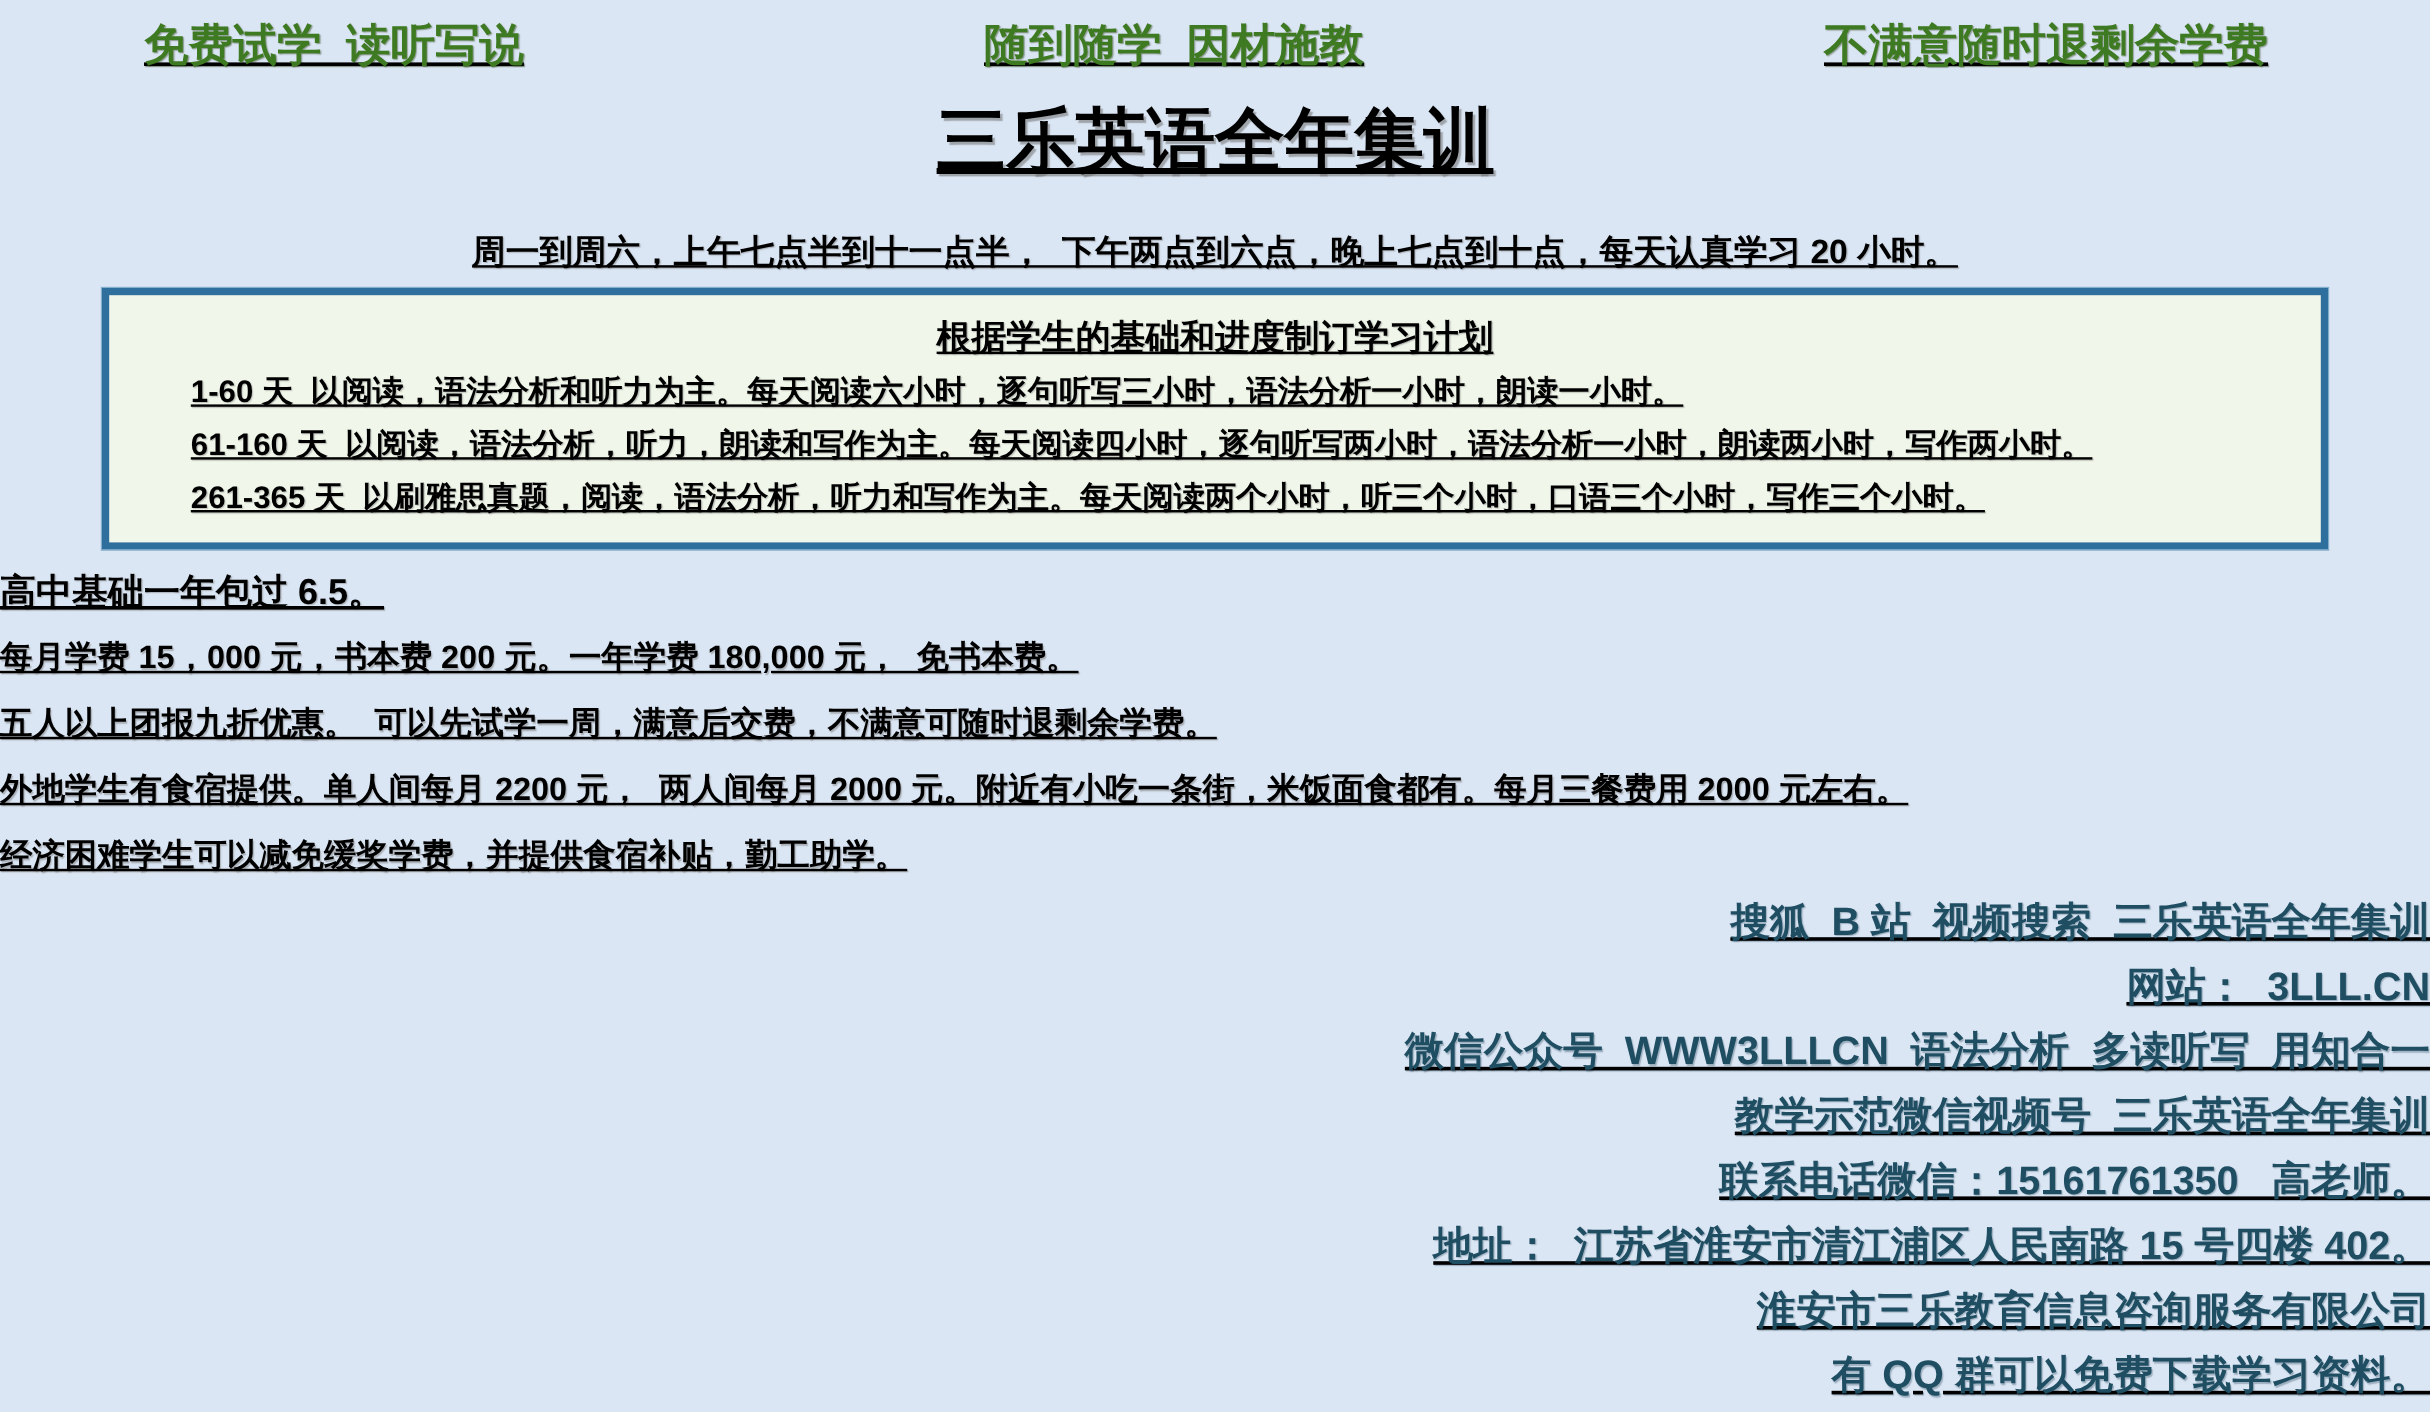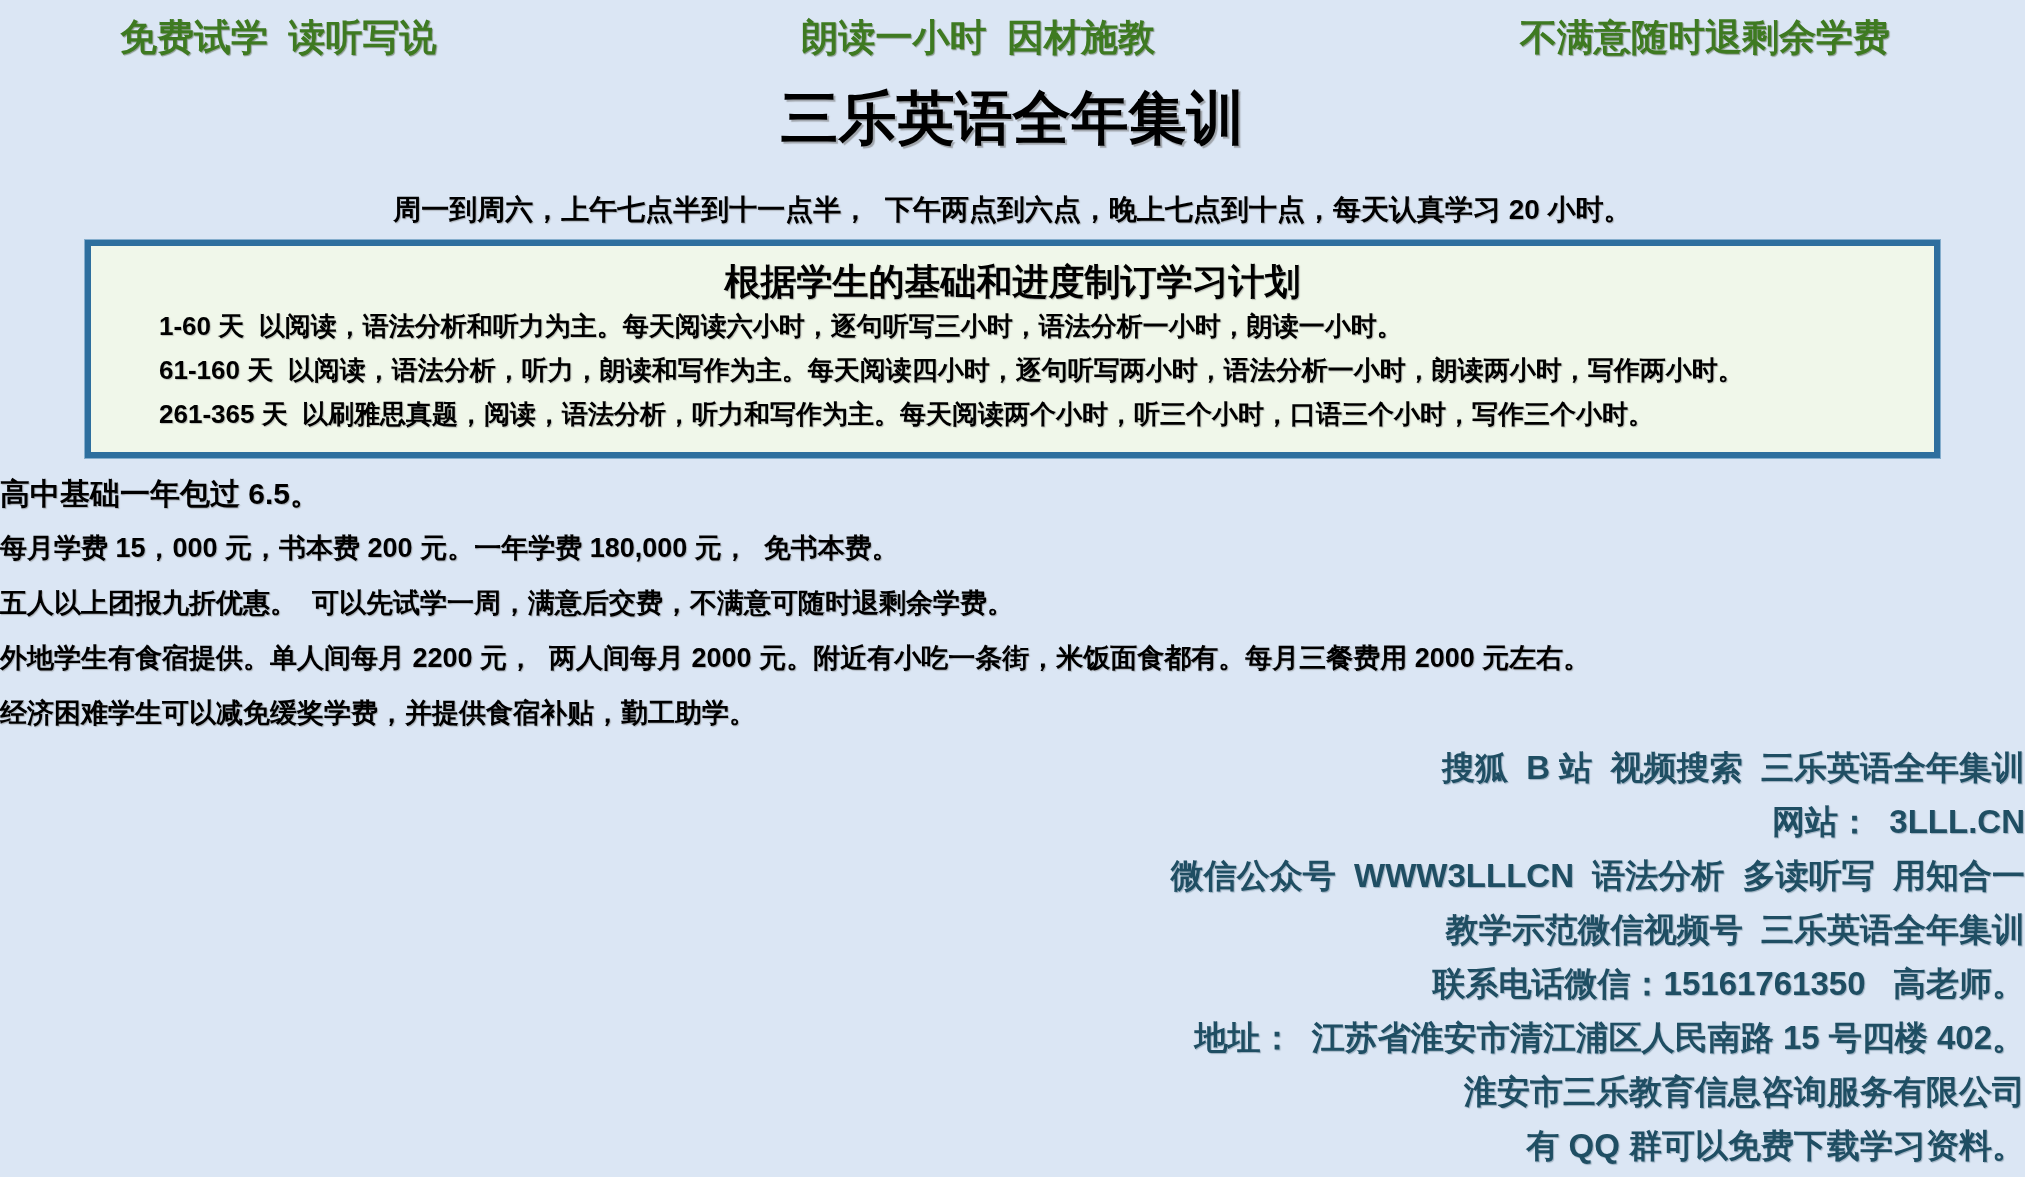--- a/index.html
+++ b/index.html
@@ -7,20 +7,21 @@
     font-family: "Liberation Sans", "DejaVu Sans", sans-serif;
     font-weight: bold;
     background: #dbe6f4;
   }
   .page {
     position: relative;
     width: 2025px;
     height: 1177px;
     background: #dbe6f4;
     overflow: hidden;
+    text-decoration: underline;
   }
   [data-bind] { white-space: pre-wrap; }
 
   
   .top-row {
     display: flex;
     justify-content: space-between;
     align-items: flex-start;
     padding: 16px 135px 0 120px;
   }
@@ -56,21 +57,21 @@
     box-sizing: border-box;
     width: 1855px;
     margin: 12px auto 0 auto;
     border: 6px solid #2e6f9e;
     outline: 1px solid #85aecd;
     background: #f0f7ea;
     padding: 14px 30px 16px 68px;
   }
   .plan-title {
     text-align: center;
-    font-size: 36px;
+    font-size: 29px;
     line-height: 44px;
     color: #000;
     margin-right: 38px;
     text-shadow: 1px 1px 1px rgba(120,120,120,0.5);
   }
   .plan-item {
     font-size: 26px;
     line-height: 44px;
     color: #000;
     text-shadow: 1px 1px 1px rgba(120,120,120,0.45);
@@ -97,21 +98,21 @@
     text-shadow: 1px 1px 1px rgba(60,90,110,0.4);
   }
 </style>
 </head>
 <body>
 
 <div class="page">
 
   <div class="top-row">
     <div class="slogan" data-bind="header.slogan_left">免费试学  读听写说</div>
-    <div class="slogan" data-bind="header.slogan_center">朗读一小时  因材施教</div>
+    <div class="slogan" data-bind="header.slogan_center">随到随学  因材施教</div>
     <div class="slogan" data-bind="header.slogan_right">不满意随时退剩余学费</div>
   </div>
 
   <div class="main-title" data-bind="title">三乐英语全年集训</div>
 
   <div class="schedule" data-bind="schedule_line">周一到周六，上午七点半到十一点半，  下午两点到六点，晚上七点到十点，每天认真学习 20 小时。</div>
 
   <div class="plan-box">
     <div class="plan-title" data-bind="plan_box.title">根据学生的基础和进度制订学习计划</div>
     <div class="plan-item" data-bind="plan_box.items.0">1-60 天  以阅读，语法分析和听力为主。每天阅读六小时，逐句听写三小时，语法分析一小时，朗读一小时。</div>

